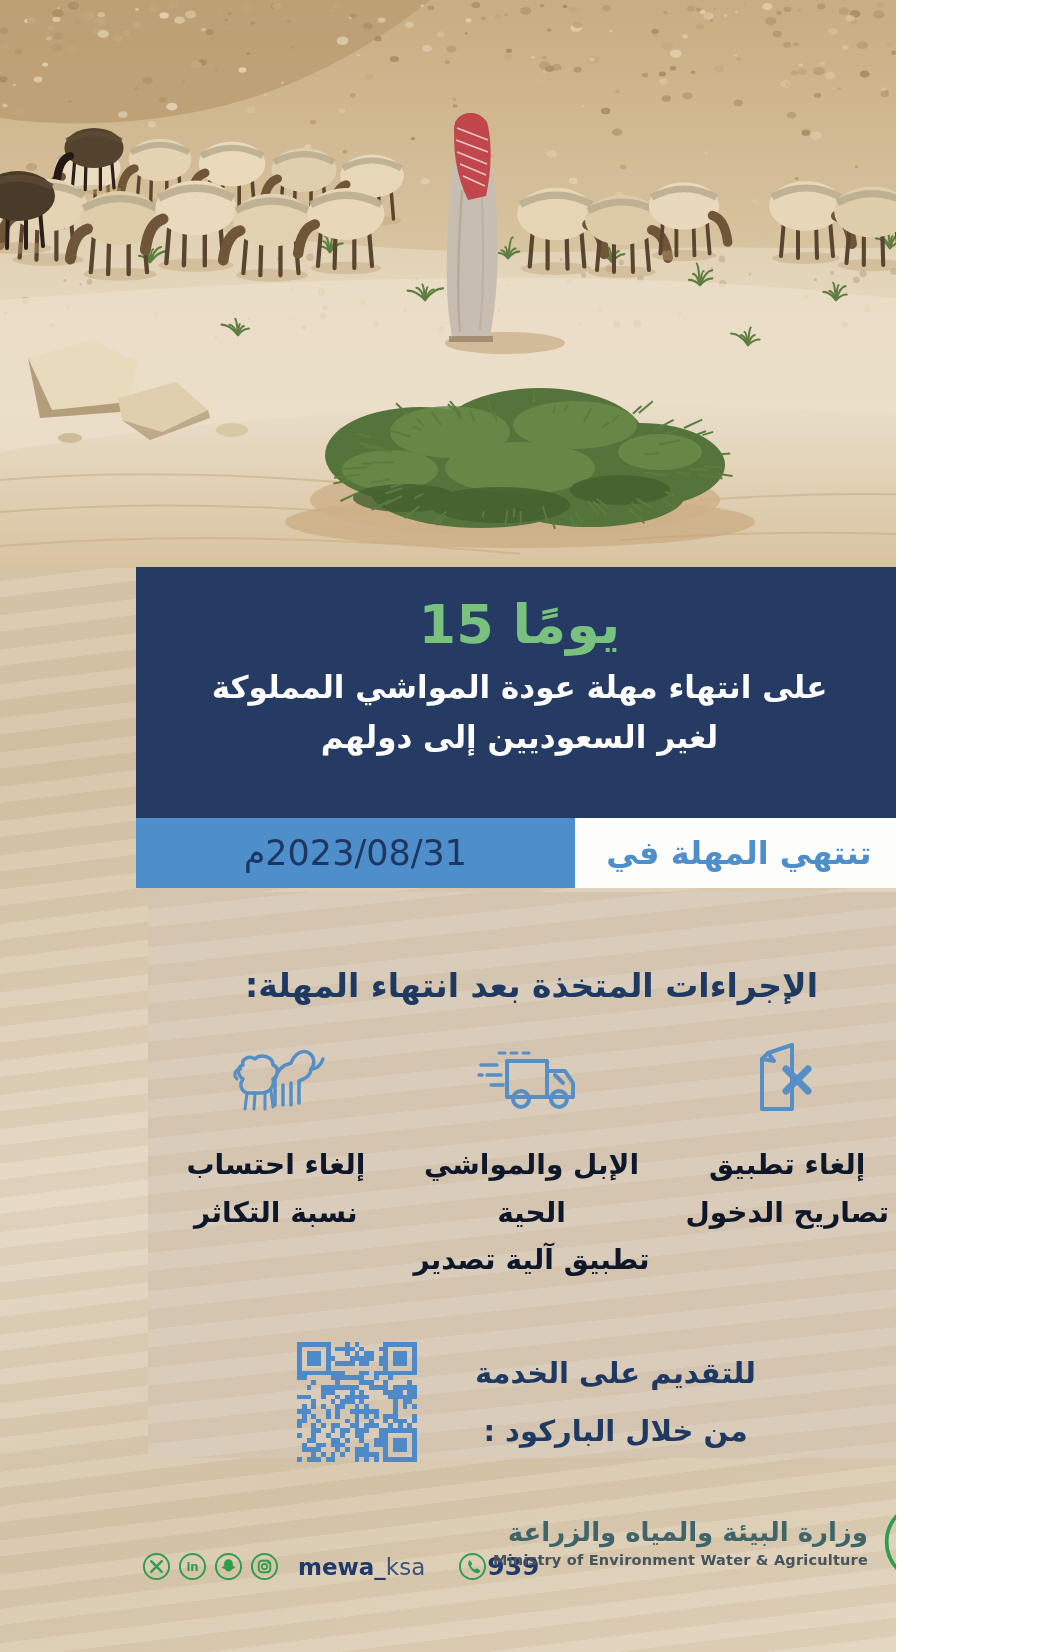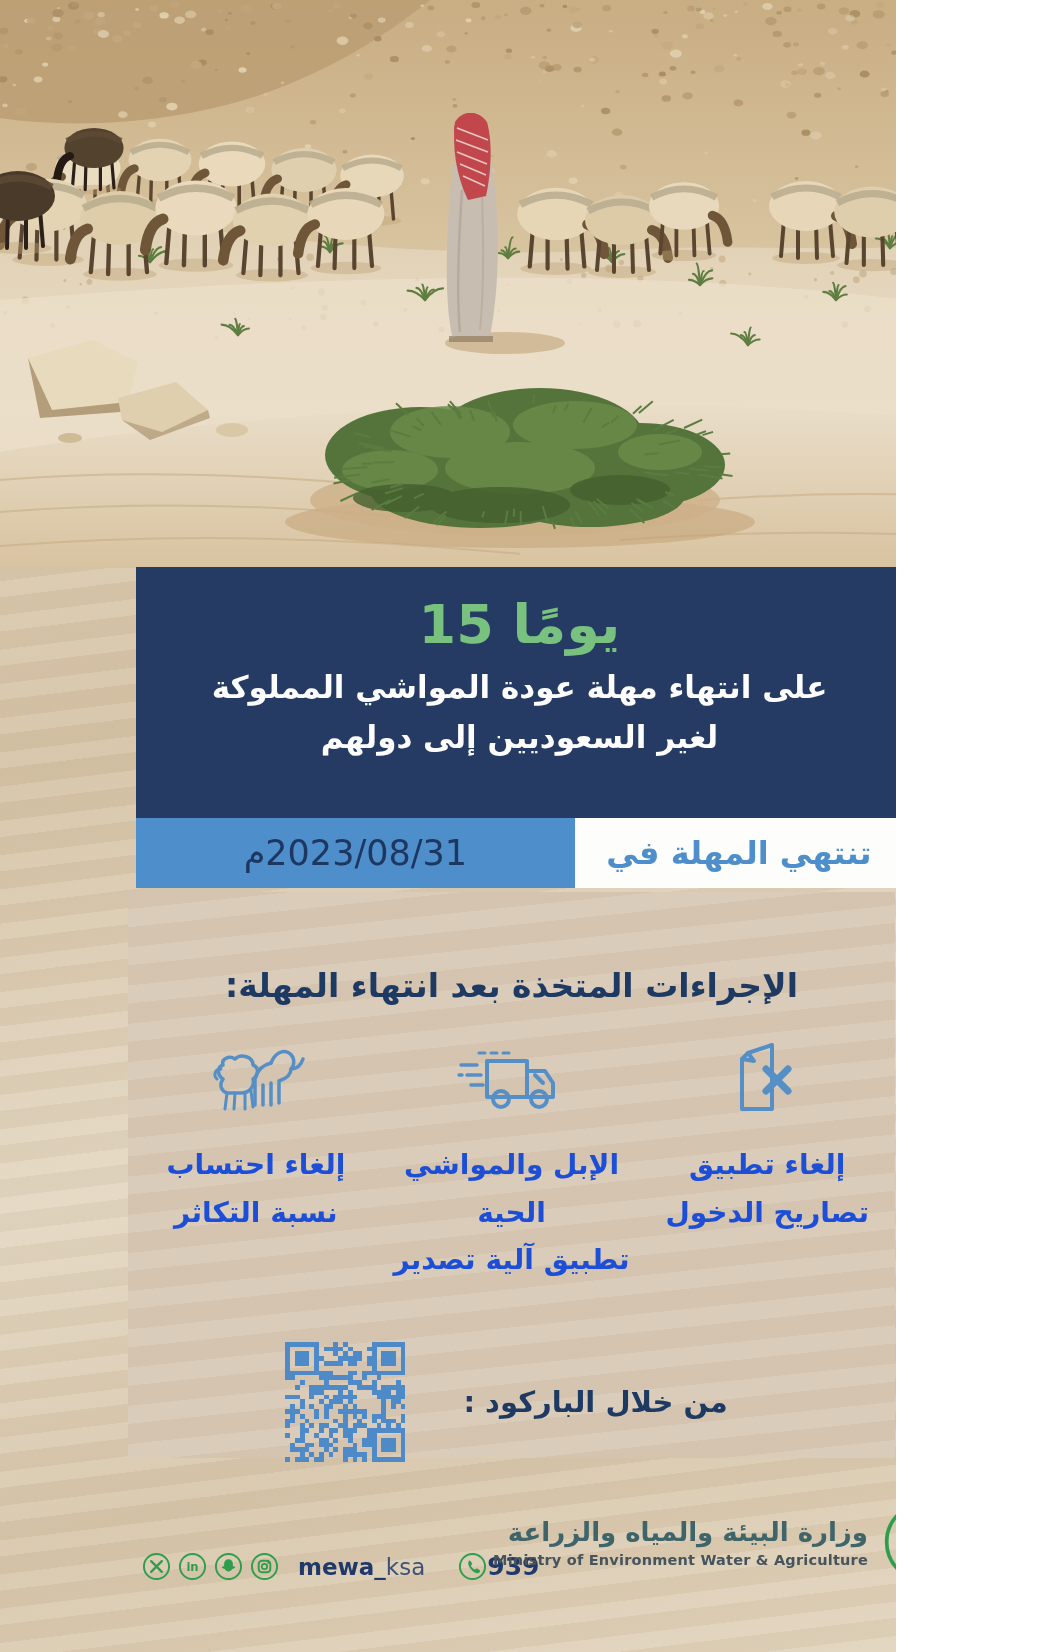--- a/index.html
+++ b/index.html
@@ -23,31 +23,31 @@
   .banner .sub{margin-top:6px;font-size:31px;font-weight:bold;line-height:1.62;color:#fdfdfd;}
 
   
   .datebar{position:absolute;left:136px;top:818px;width:767px;height:70px;display:flex;}
   .date-left{width:57.2%;height:100%;background:#4d8ecb;display:flex;align-items:center;justify-content:center;
     color:#1d3761;font-size:35px;font-weight:normal;}
   .date-right{width:42.8%;height:100%;background:#fdfdfb;display:flex;align-items:center;justify-content:center;
     color:#4d8ecb;font-size:32px;font-weight:bold;}
 
   
-  .panel{position:absolute;left:128px;top:892px;width:767px;height:566px;
+  .panel{position:absolute;left:148px;top:892px;width:767px;height:566px;
     background:#d7c8b4;}
   .panel:before{content:"";position:absolute;inset:0;
     background:repeating-linear-gradient(-6deg,rgba(255,255,255,.08) 0 18px,rgba(140,110,70,.04) 18px 38px);}
   .panel-heading{position:relative;margin:0;padding-top:74px;text-align:center;
     font-size:33px;font-weight:bold;color:#1e3a63;}
   .proc-row{position:relative;direction:rtl;display:flex;margin-top:34px;}
   .proc-item{flex:1;display:flex;flex-direction:column;align-items:center;}
   .proc-icon{height:82px;display:flex;align-items:flex-end;justify-content:center;}
   .proc-caption{margin-top:20px;text-align:center;font-size:28px;font-weight:bold;
-    color:#1d4ed8;line-height:1.7;}
+    color:#0f172a;line-height:1.7;}
   .qr-row{position:relative;direction:rtl;display:flex;align-items:center;justify-content:center;
     gap:58px;margin-top:58px;padding-right:10px;}
   .qr-text{text-align:center;font-size:29px;font-weight:bold;color:#1e3a63;line-height:2.0;}
   .qr-code{width:120px;height:120px;display:grid;grid-template-columns:repeat(25,1fr);
     grid-template-rows:repeat(25,1fr);}
   .qr-code .m{background:#4e89c8;}
 
   
   .footer{position:absolute;left:0;top:1500px;width:1040px;height:152px;padding-left:30px;}
   .social-row{position:absolute;left:142px;top:52px;display:flex;align-items:center;gap:7px;}
@@ -812,20 +812,21 @@
         </div>
         <div class="proc-caption" dir="rtl">
           <div>إلغاء احتساب</div>
           <div>نسبة التكاثر</div>
         </div>
       </div>
     </div>
 
     <div class="qr-row">
       <div class="qr-text" dir="rtl">
+        <div>للتقديم على الخدمة</div>
         <div>من خلال الباركود :</div>
       </div>
       <div class="qr-code" id="qr">
           <div class="m"></div>
           <div class="m"></div>
           <div class="m"></div>
           <div class="m"></div>
           <div class="m"></div>
           <div class="m"></div>
           <div class="m"></div>

